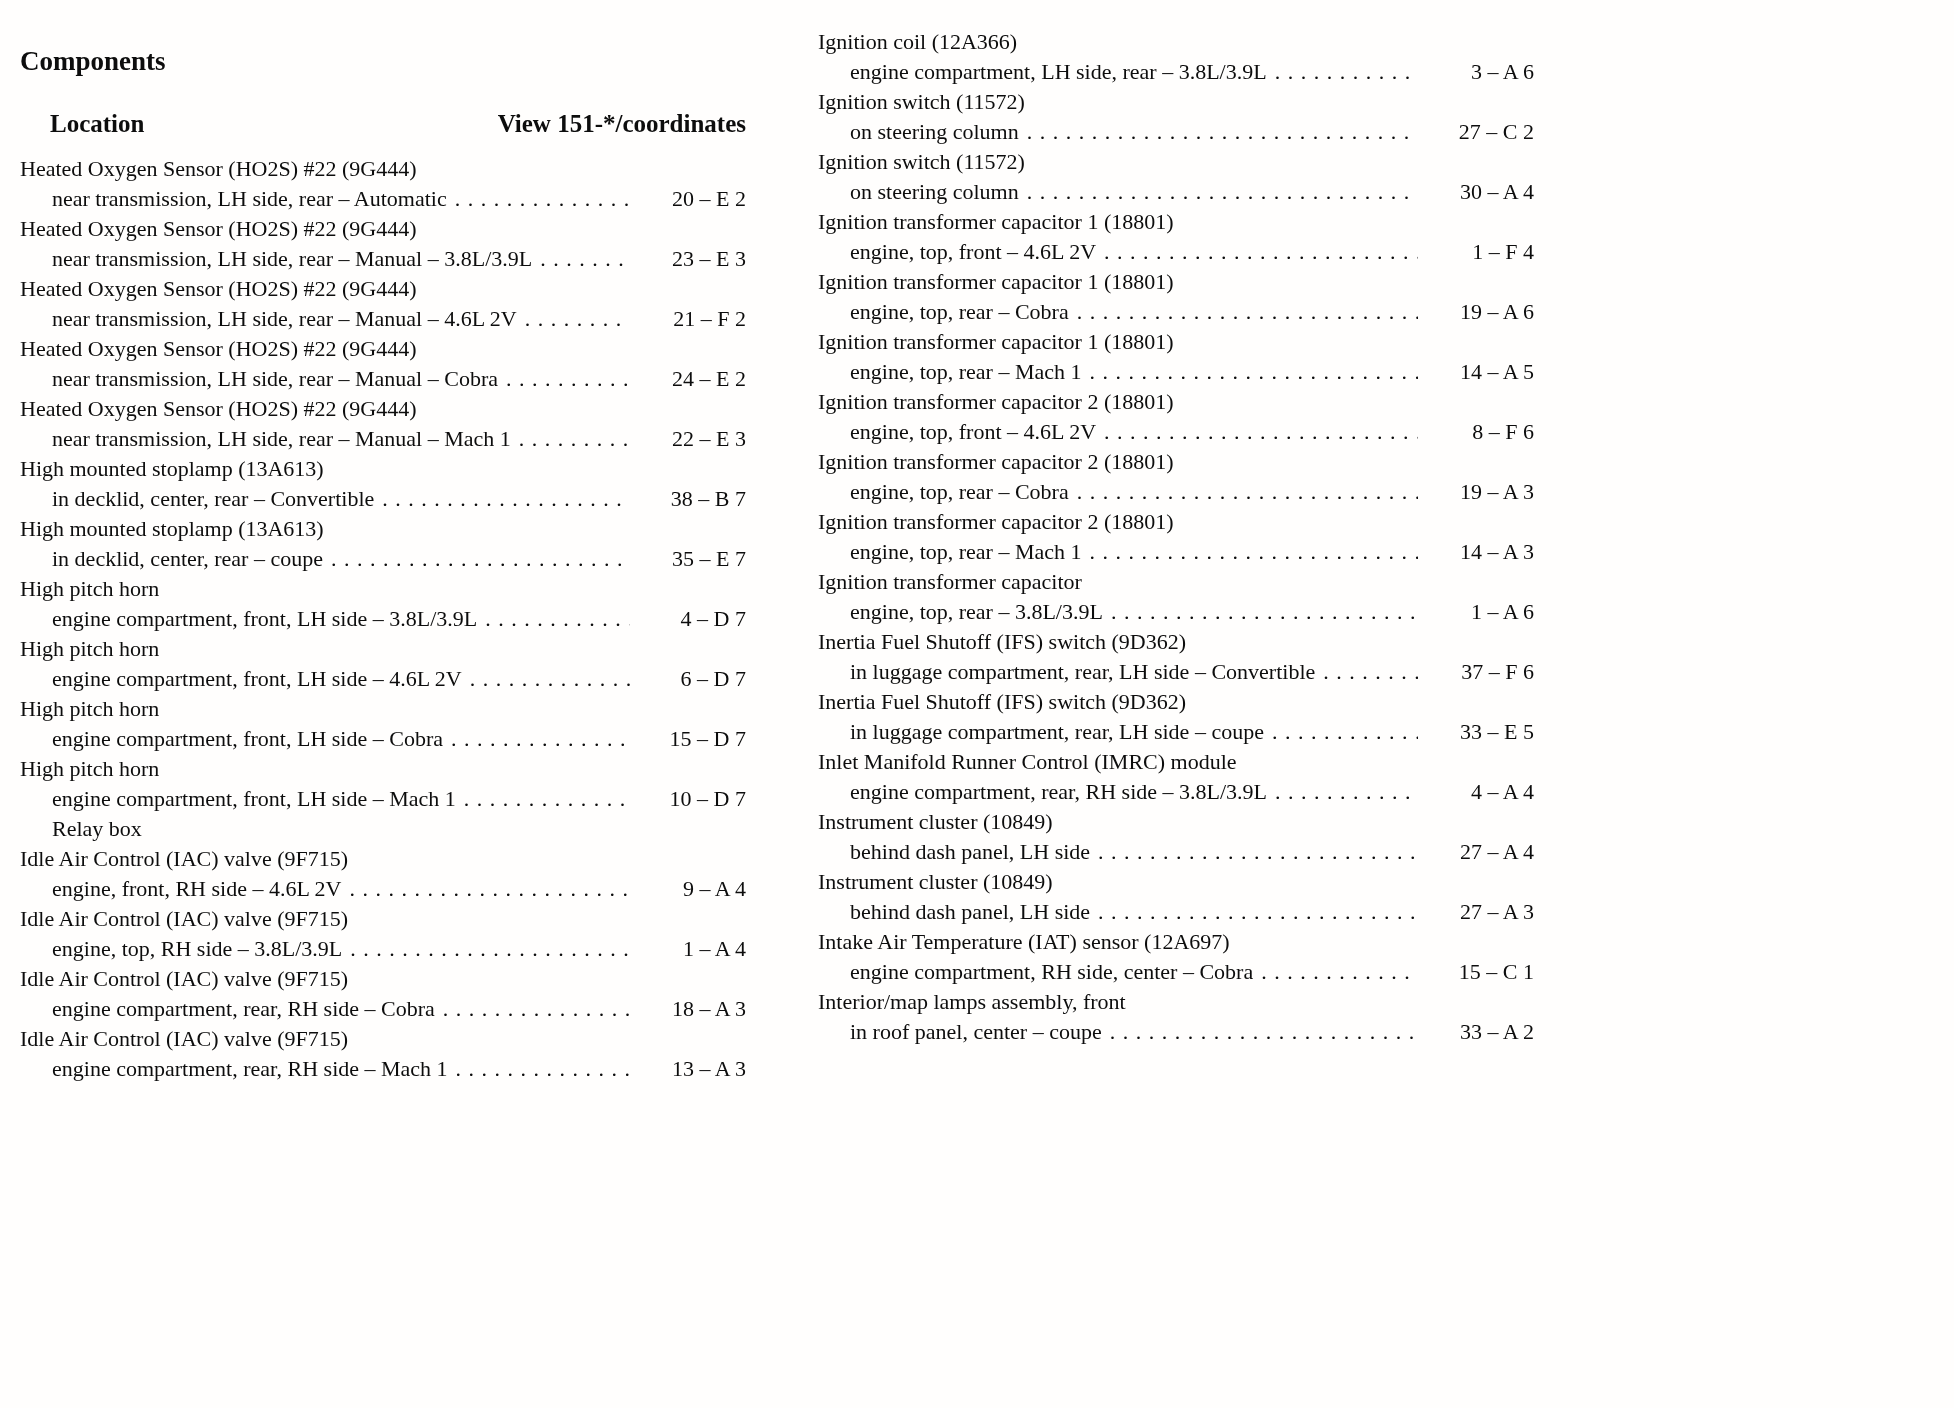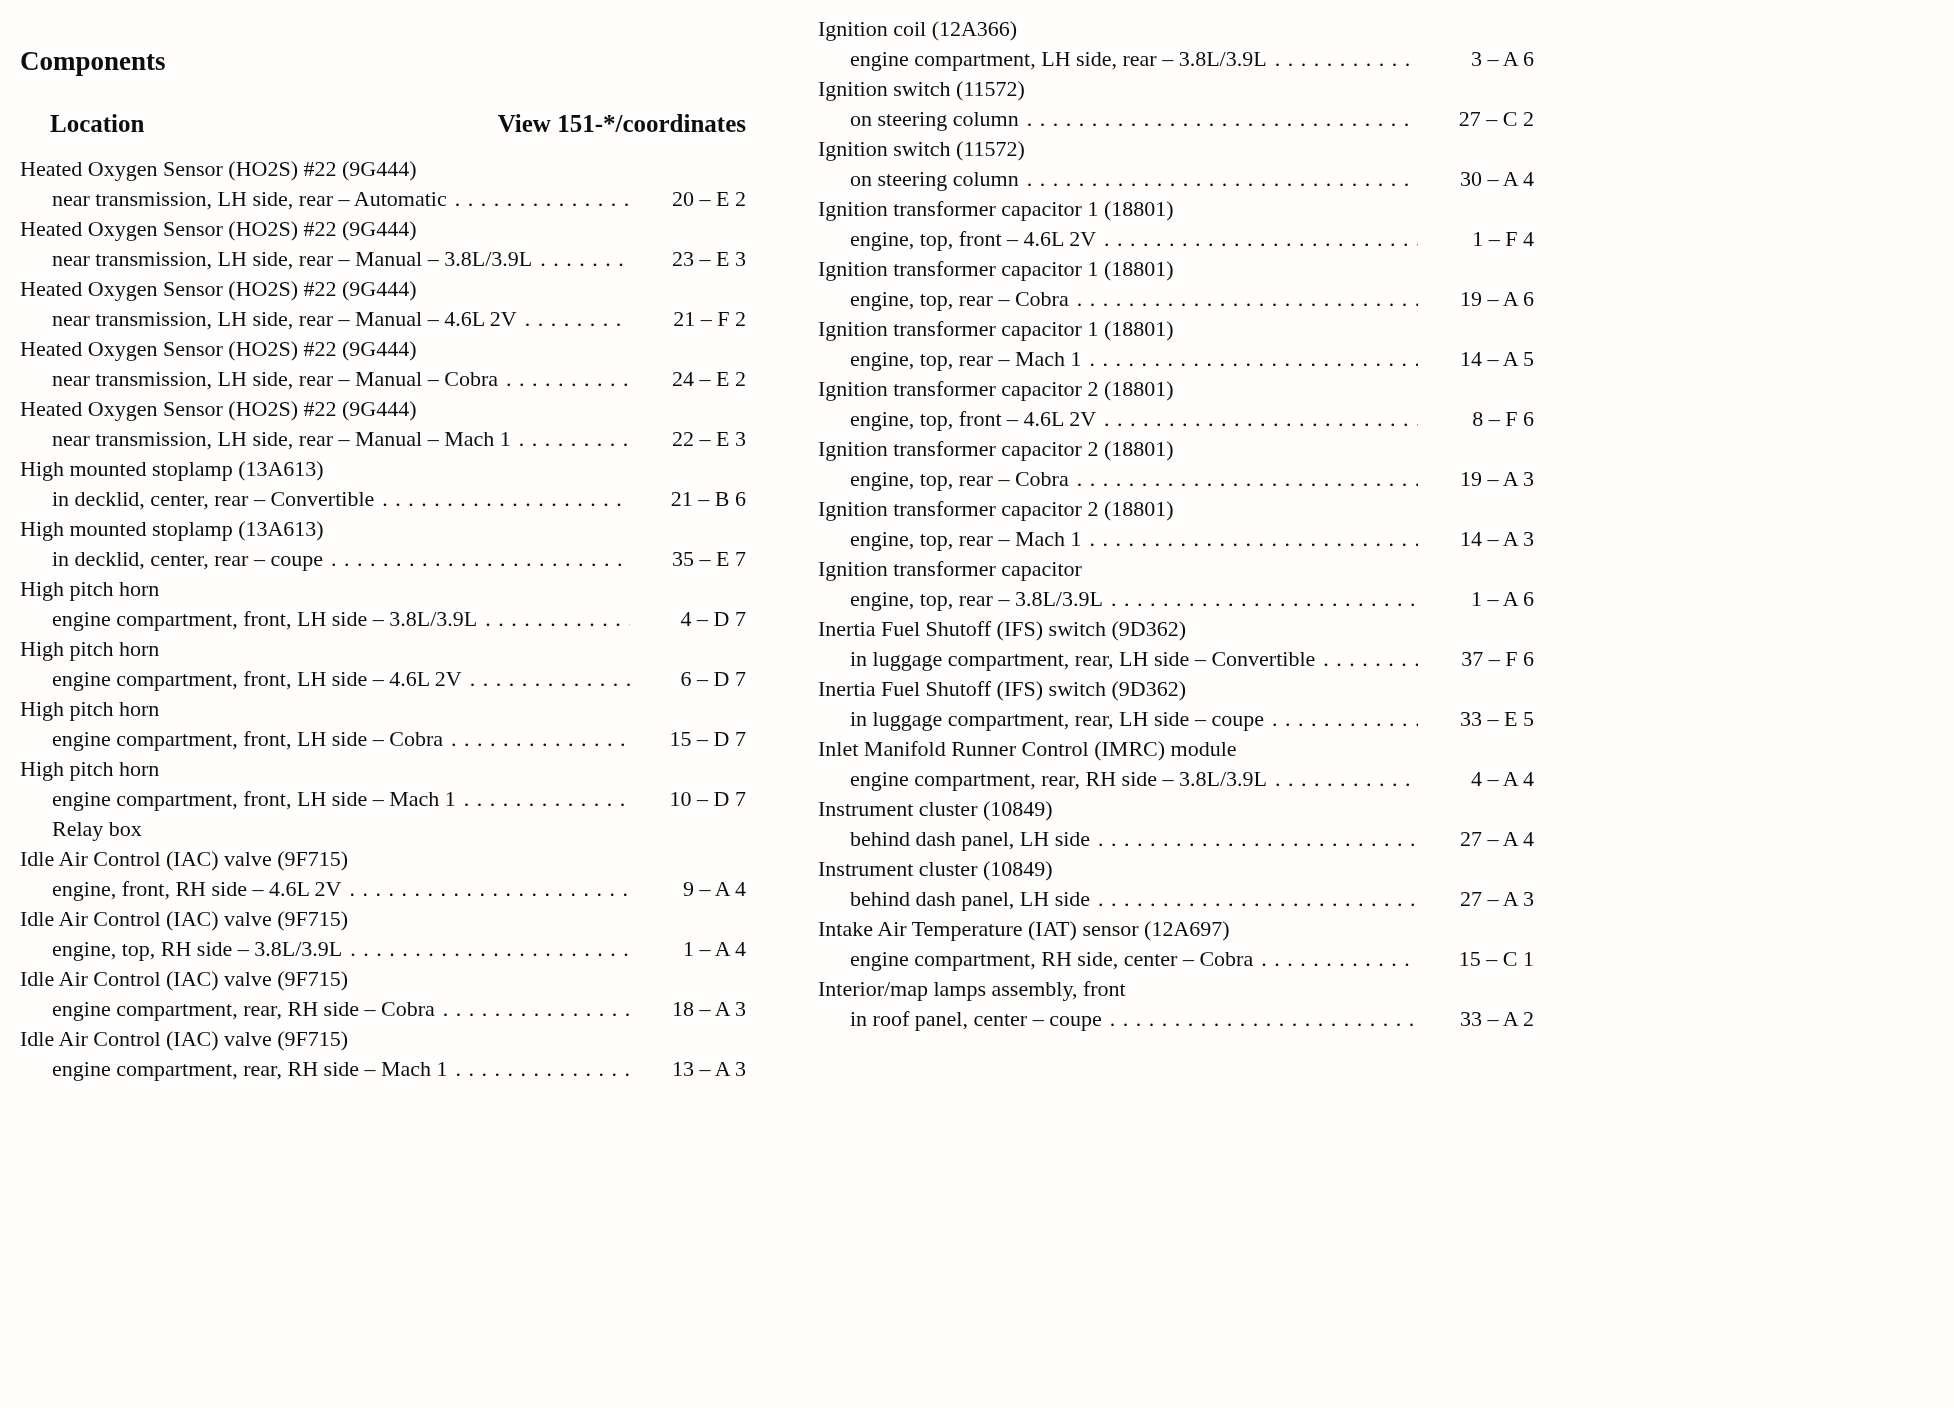--- a/index.html
+++ b/index.html
@@ -8,21 +8,21 @@
     position: relative;
     width: 1954px;
     height: 1408px;
     background: #fffefd;
     font-family: "Liberation Serif", serif;
     color: #0d0d0d;
     overflow: hidden;
   }
   .col { position: absolute; top: 0; }
   .col-left  { left: 20px;  width: 726px; }
-  .col-right { left: 818px; width: 716px; padding-top: 14px; }
+  .col-right { left: 818px; width: 716px; padding-top: 27px; }
 
   .doc-title {
     font-size: 27px;
     font-weight: bold;
     line-height: 34px;
     margin-top: 44px;
   }
   .col-head {
     display: flex;
     justify-content: space-between;
@@ -122,21 +122,21 @@
       <span class="dots">. . . . . . . . . . . . . . . . . . . . . . . . . . . . . . . . . . . . . . . . . . . . . . . . . . . . . . . . . . . . . . . . . . . . . . . . . . . . . . . . </span>
       <span class="coord">22 – E 3</span>
     </div>
   </div>
 
   <div class="entry">
     <div class="entry-name">High mounted stoplamp (13A613)</div>
     <div class="entry-loc">
       <span class="loc-text">in decklid, center, rear – Convertible</span>
       <span class="dots">. . . . . . . . . . . . . . . . . . . . . . . . . . . . . . . . . . . . . . . . . . . . . . . . . . . . . . . . . . . . . . . . . . . . . . . . . . . . . . . . </span>
-      <span class="coord">21 – B 6</span>
+      <span class="coord">38 – B 7</span>
     </div>
   </div>
 
   <div class="entry">
     <div class="entry-name">High mounted stoplamp (13A613)</div>
     <div class="entry-loc">
       <span class="loc-text">in decklid, center, rear – coupe</span>
       <span class="dots">. . . . . . . . . . . . . . . . . . . . . . . . . . . . . . . . . . . . . . . . . . . . . . . . . . . . . . . . . . . . . . . . . . . . . . . . . . . . . . . . </span>
       <span class="coord">35 – E 7</span>
     </div>

